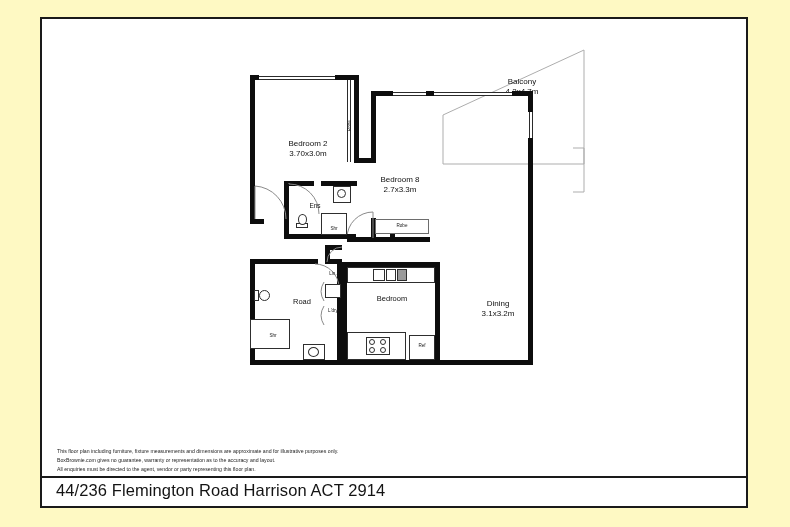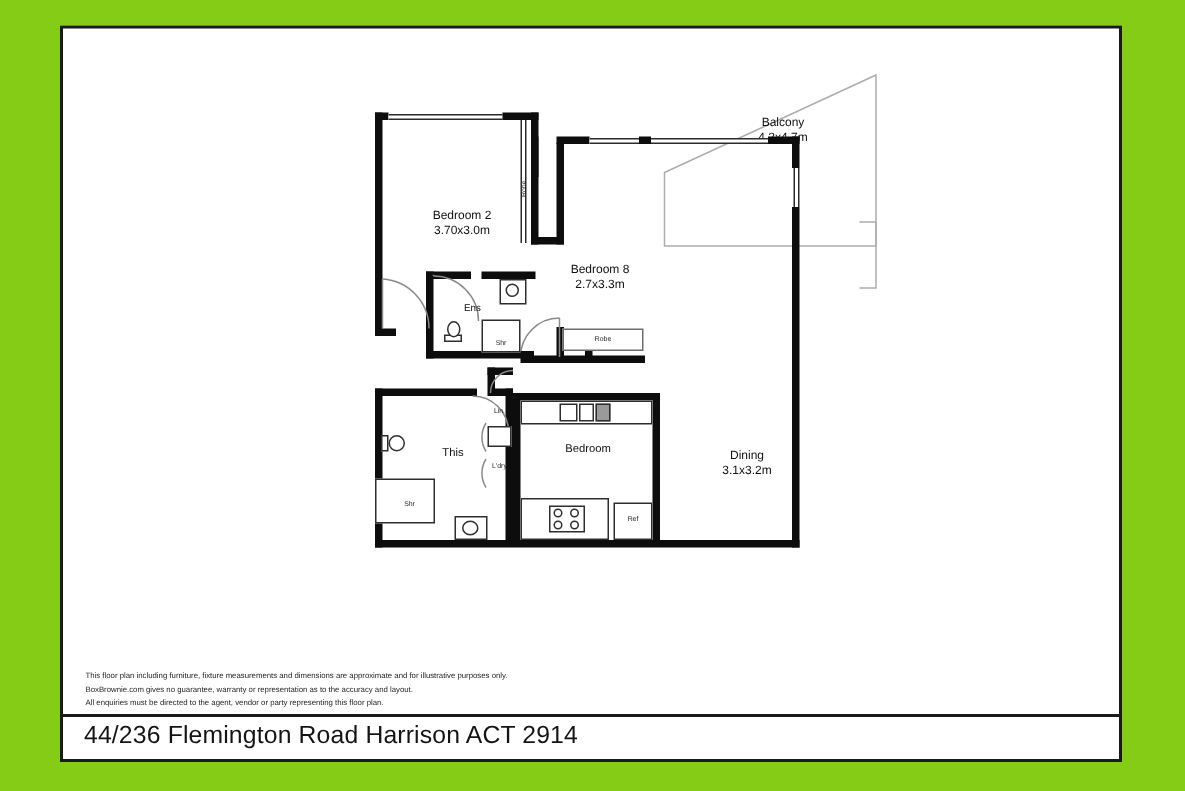--- a/index.html
+++ b/index.html
@@ -13,21 +13,21 @@
     font-family: "Liberation Sans", sans-serif;
     color: #000000;
     overflow: hidden;
   }
 
   #page {
     position: absolute;
     left: 0; top: 0;
     width: 790px;
     height: 527px;
-    background: #84cc16;
+    background: #fef9c3;
   }
 
   
   .sheet {
     position: absolute;
     left: 40px;
     top: 17px;
     width: 708px;
     height: 491px;
     border: 2px solid #1a1a1a;
@@ -298,21 +298,21 @@
       </div>
 
       <div class="w" style="left:8px;top:212px;width:68px;height:5px;"></div>
       <div class="w" style="left:88px;top:212px;width:12px;height:5px;"></div>
       <div class="w" style="left:95px;top:212px;width:5px;height:101px;"></div>
 
       <svg width="28" height="28" style="position:absolute;left:72px;top:216px;">
         <path d="M 1 1 A 24 24 0 0 1 25 25" fill="none" stroke="#8a8a8a" stroke-width="1"></path>
       </svg>
       <div class="room" style="left:30px;top:250px;width:60px;">
-        <span class="nm" style="font-size:7.5px;">This</span>
+        <span class="nm" style="font-size:7.5px;">Road</span>
       </div>
 
       <div class="fx" style="left:12px;top:243px;width:5px;height:11px;"></div>
       <div class="circ" style="left:17px;top:243px;width:11px;height:11px;"></div>
 
       <div class="fx" style="left:8px;top:272px;width:40px;height:30px;"></div>
       <div class="tiny" style="left:18px;top:287px;width:26px;">Shr</div>
 
       <div class="fx" style="left:61px;top:297px;width:22px;height:16px;"></div>
       <div class="circ" style="left:66px;top:300px;width:11px;height:10px;"></div>

